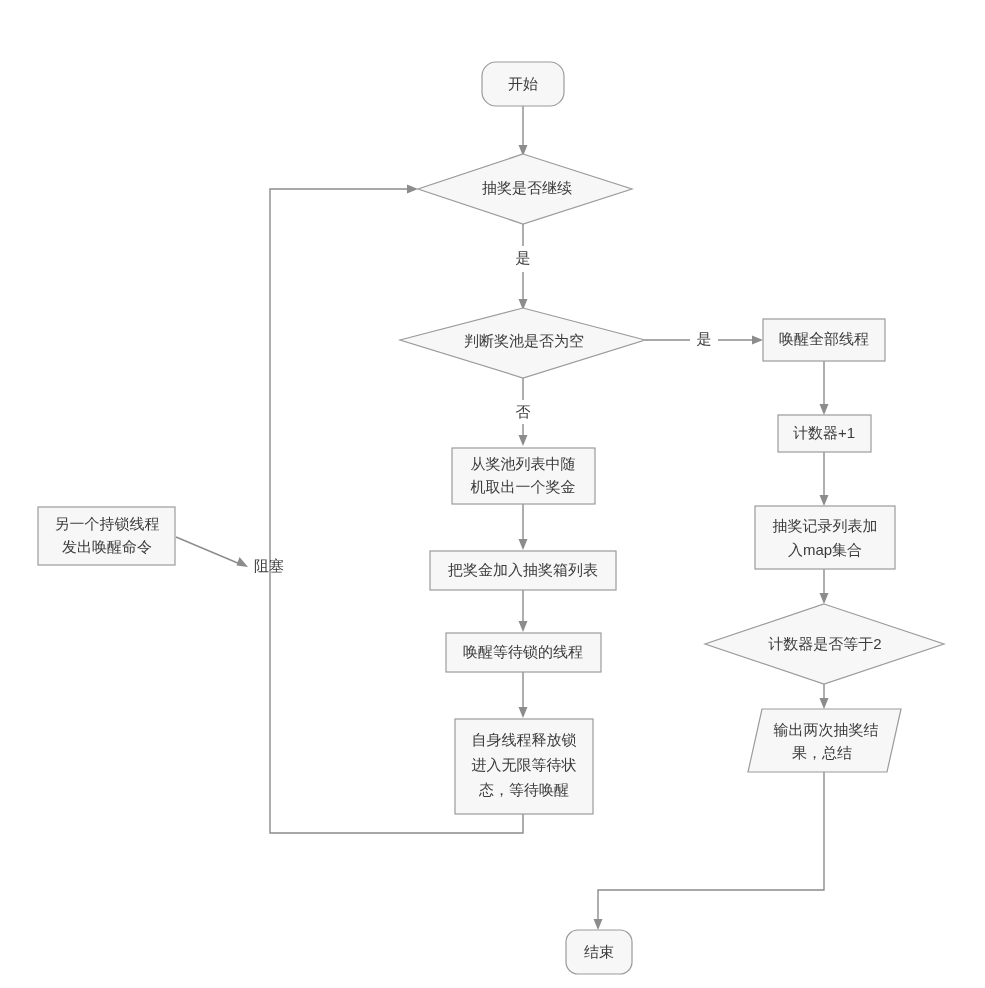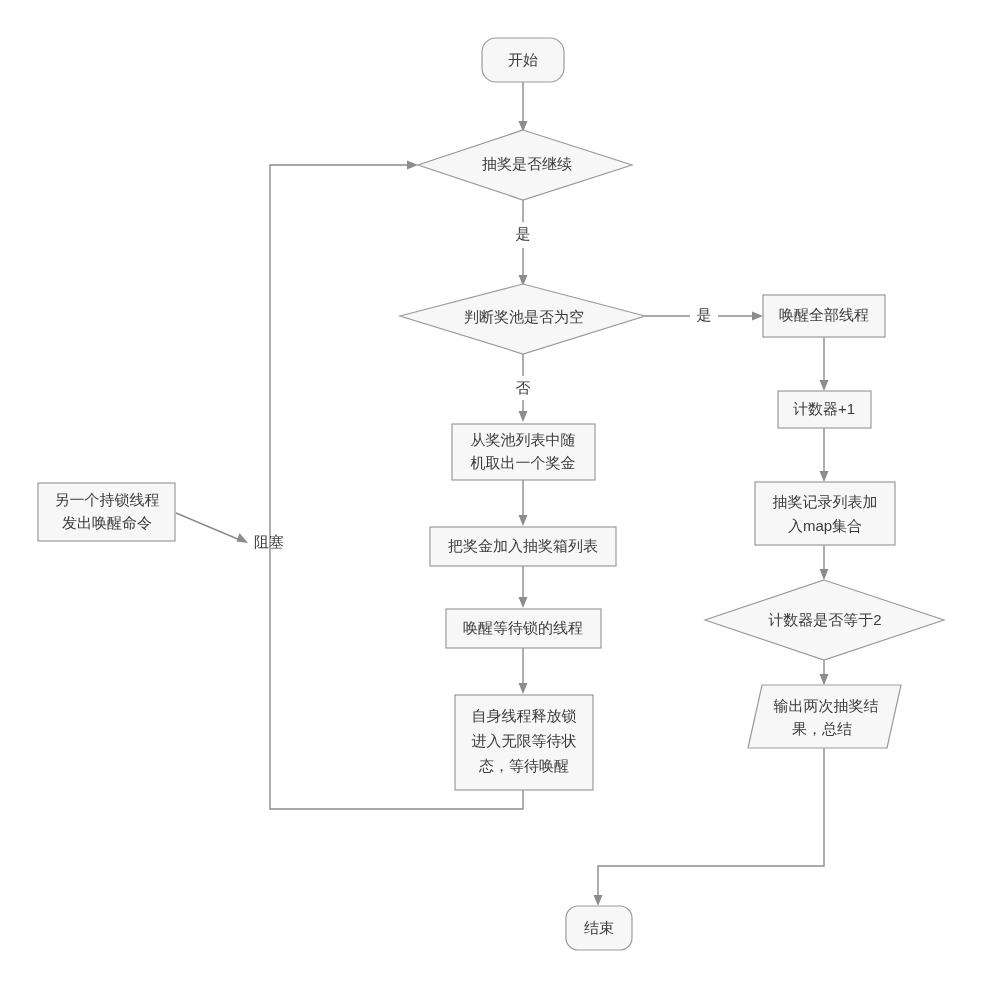--- a/index.html
+++ b/index.html
@@ -10,20 +10,21 @@
   body {
     width: 985px;
     height: 988px;
     font-family: "Liberation Sans", "DejaVu Sans", sans-serif;
     overflow: hidden;
   }
   #flowchart-root {
     position: relative;
     width: 985px;
     height: 888px;
+    margin-top: 24px;
   }
   svg#flow-svg {
     display: block;
     width: 985px;
     height: 988px;
   }
   .shape-fill {
     fill: #f7f7f7;
     stroke: #9b9b9b;
     stroke-width: 1.2;

